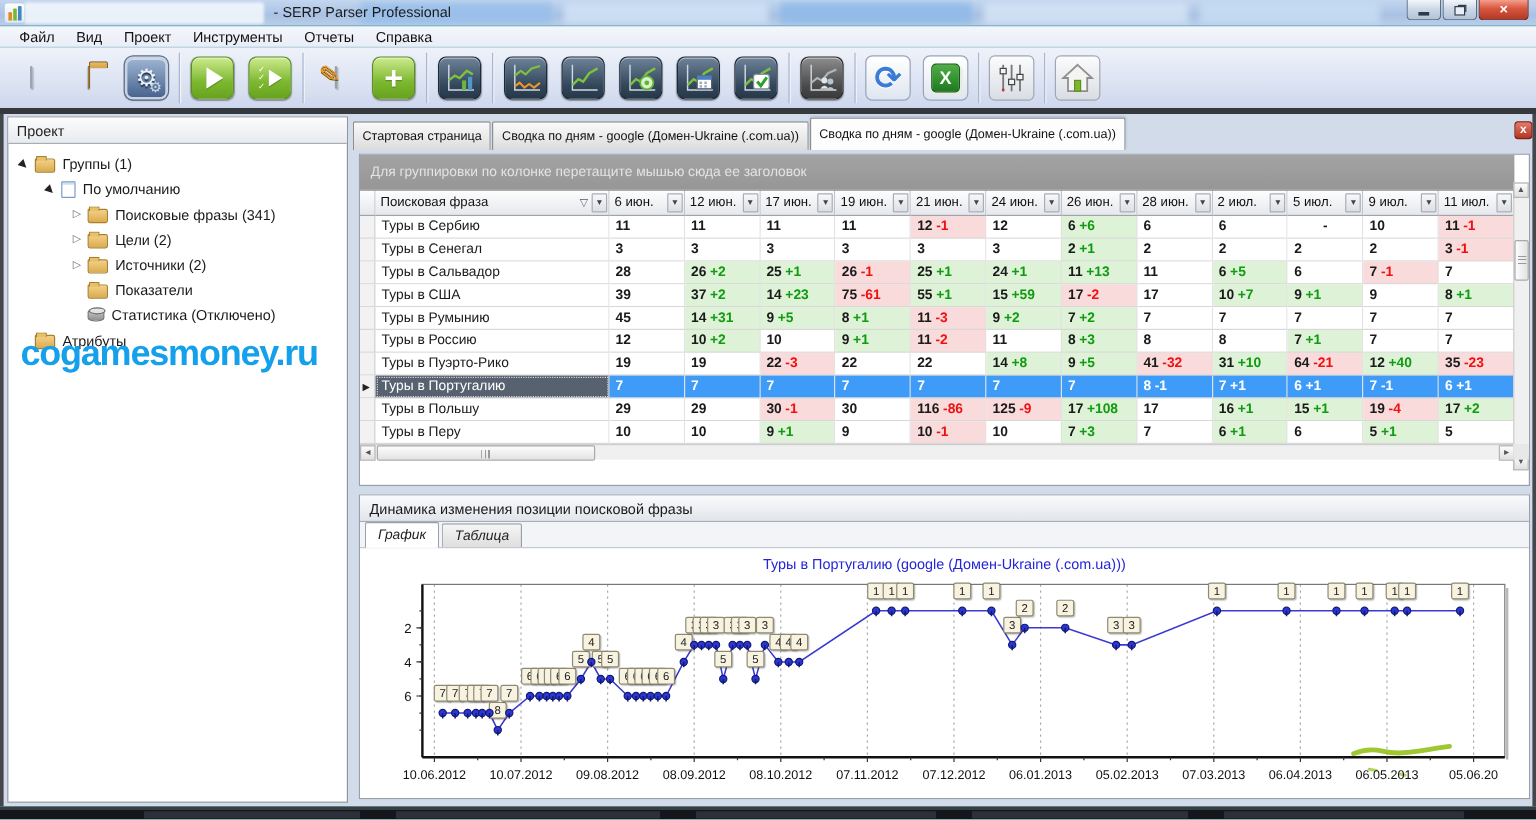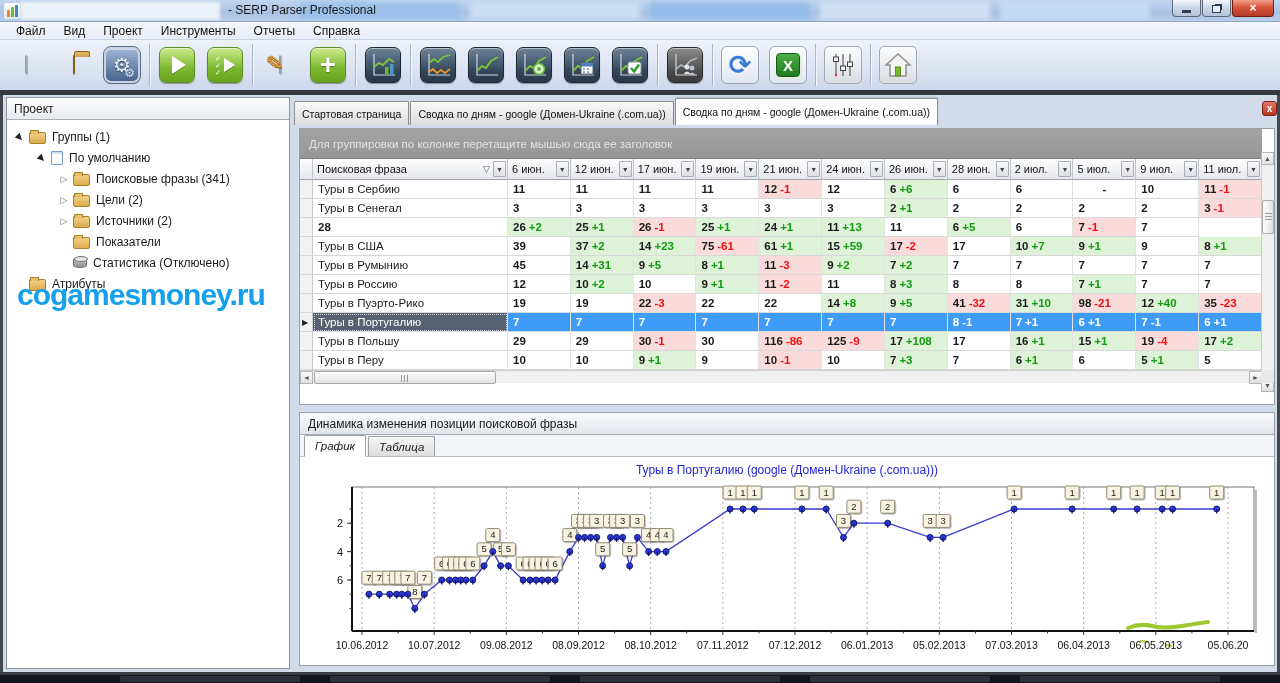--- a/index.html
+++ b/index.html
@@ -638,20 +638,21 @@
                   <div>
                     <span class="cv">2</span>
                   </div>
                   <div class="cell-down">
                     <span class="cv">3</span>
                     <span class="cd down">-1</span>
                   </div>
                 </div>
                 <div class="grow r">
                   <div class="ind"></div>
+                  <div class="phr">Туры в Сальвадор</div>
                   <div>
                     <span class="cv">28</span>
                   </div>
                   <div class="cell-up">
                     <span class="cv">26</span>
                     <span class="cd up">+2</span>
                   </div>
                   <div class="cell-up">
                     <span class="cv">25</span>
                     <span class="cd up">+1</span>
@@ -702,21 +703,21 @@
                   </div>
                   <div class="cell-up">
                     <span class="cv">14</span>
                     <span class="cd up">+23</span>
                   </div>
                   <div class="cell-down">
                     <span class="cv">75</span>
                     <span class="cd down">-61</span>
                   </div>
                   <div class="cell-up">
-                    <span class="cv">61</span>
+                    <span class="cv">55</span>
                     <span class="cd up">+1</span>
                   </div>
                   <div class="cell-up">
                     <span class="cv">15</span>
                     <span class="cd up">+59</span>
                   </div>
                   <div class="cell-down">
                     <span class="cv">17</span>
                     <span class="cd down">-2</span>
                   </div>
@@ -859,21 +860,21 @@
                   </div>
                   <div class="cell-down">
                     <span class="cv">41</span>
                     <span class="cd down">-32</span>
                   </div>
                   <div class="cell-up">
                     <span class="cv">31</span>
                     <span class="cd up">+10</span>
                   </div>
                   <div class="cell-down">
-                    <span class="cv">98</span>
+                    <span class="cv">64</span>
                     <span class="cd down">-21</span>
                   </div>
                   <div class="cell-up">
                     <span class="cv">12</span>
                     <span class="cd up">+40</span>
                   </div>
                   <div class="cell-down">
                     <span class="cv">35</span>
                     <span class="cd down">-23</span>
                   </div>

